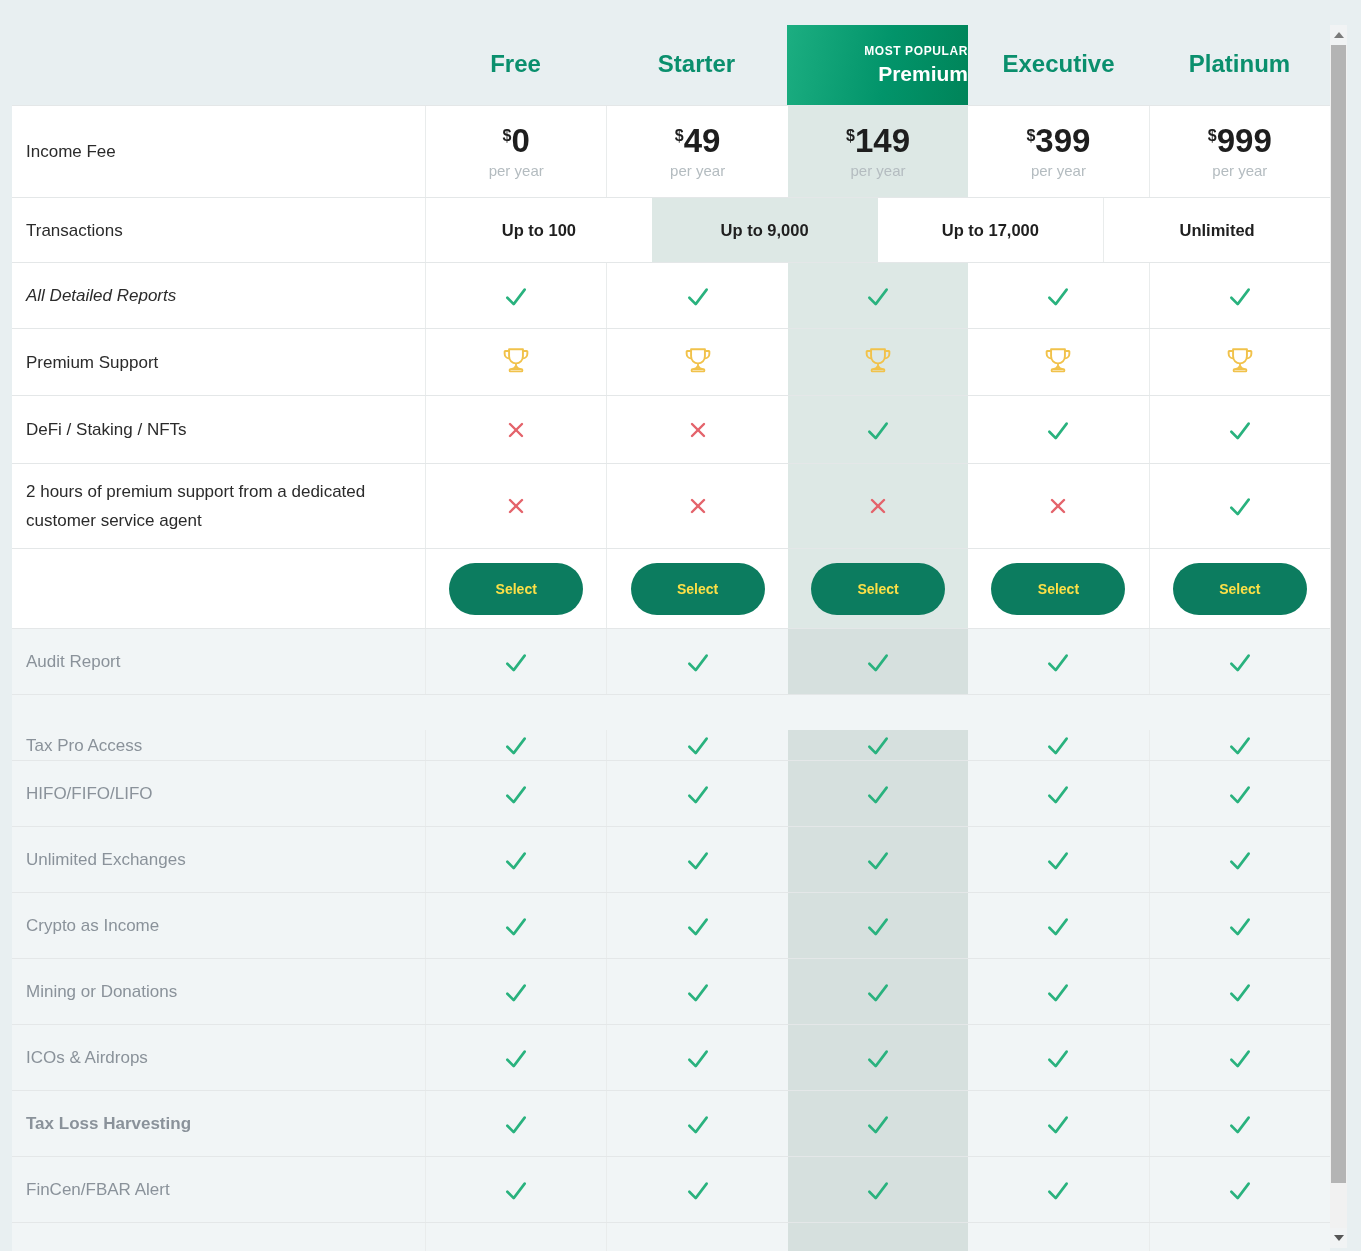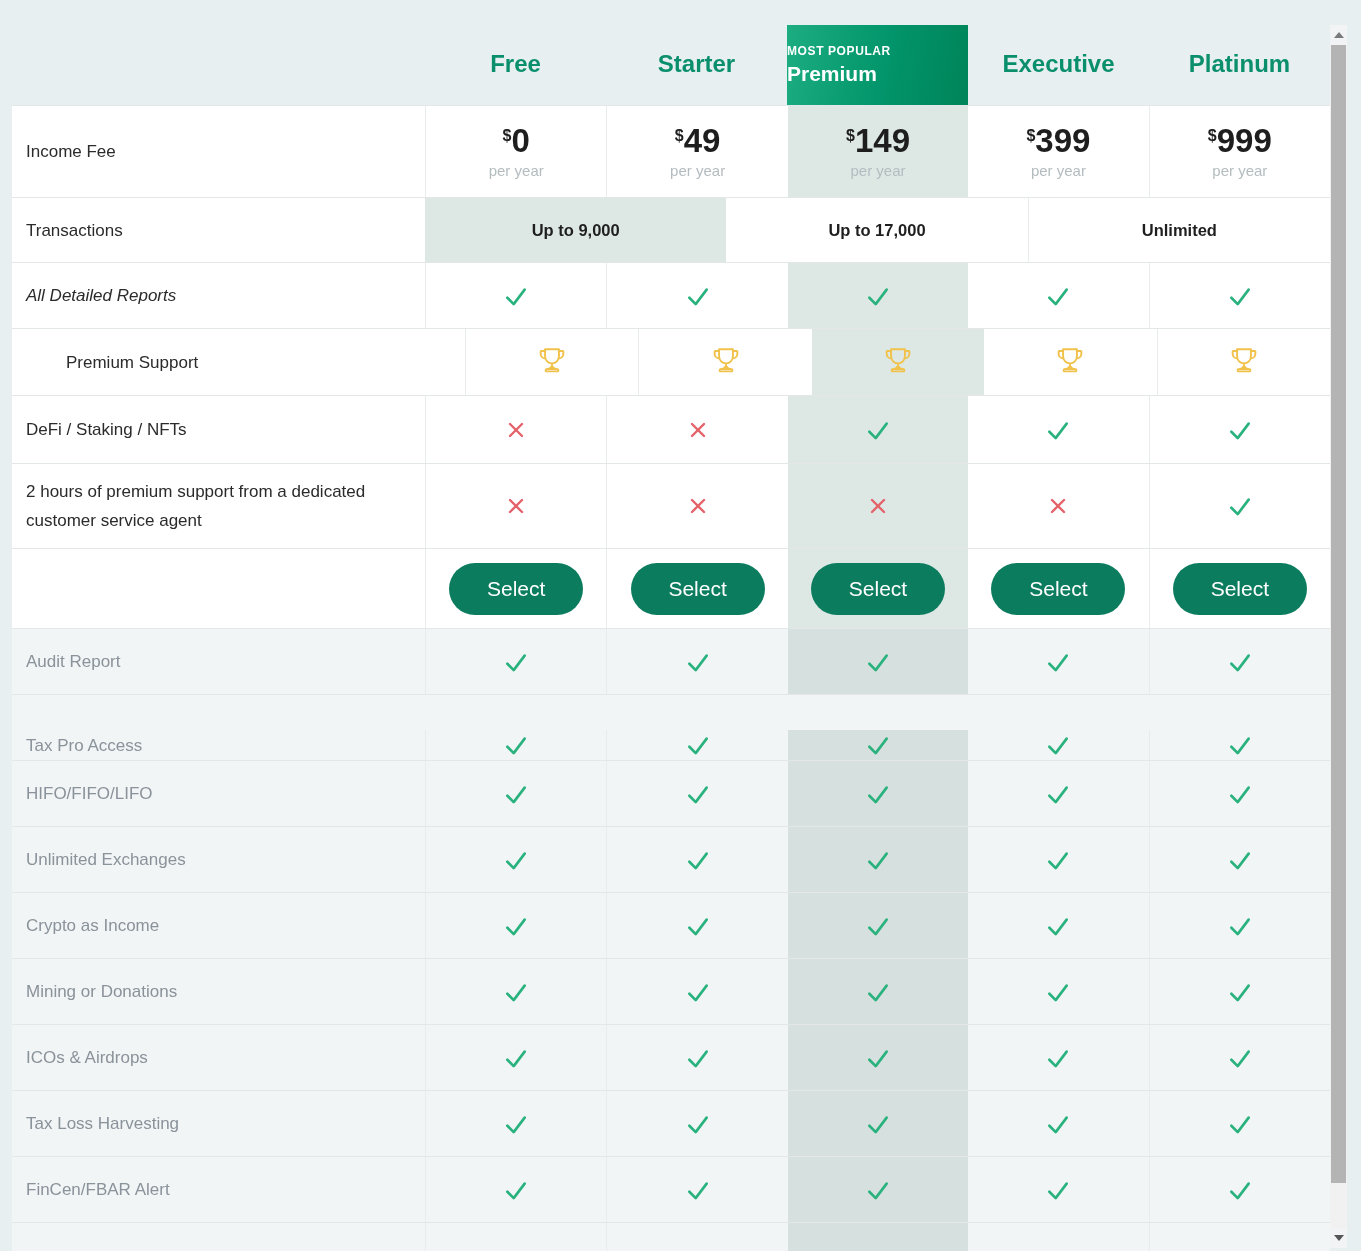--- a/index.html
+++ b/index.html
@@ -28,21 +28,21 @@
     position:relative;
   }
 
   
   .header-row { height:105px; background:transparent; }
   .header-row .cell { border-left:none; }
   .plan-title { color:#0a8f6d; font-size:24px; font-weight:bold; padding-top:22px; }
   .premium-box {
     position:absolute; left:0; top:25px; right:0; bottom:0;
     background:linear-gradient(100deg,#1cae81 0%,#02946a 55%,#008459 100%);
-    display:flex; flex-direction:column; align-items:flex-start; justify-content:center;
+    display:flex; flex-direction:column; align-items:flex-end; justify-content:center;
     gap:4px;
   }
   .premium-badge { color:#ffffff; font-size:12px; font-weight:bold; letter-spacing:.6px; }
   .premium-name  { color:#ffffff; font-size:21px; font-weight:bold; }
 
   
   .sec-white { background:#ffffff; }
   .sec-gray  { background:#f1f5f6; }
   .body-row  { border-top:1px solid #e4e7e8; }
   .sec-gray .label-cell { color:#8a929a; }
@@ -57,23 +57,23 @@
   .price-currency { font-size:16px; font-weight:bold; margin-top:3px; }
   .price-amount { font-size:33px; font-weight:bold; line-height:34px; }
   .price-per { font-size:15px; color:#b4bcc0; margin-top:4px; }
 
   .plan-value { font-size:16.5px; font-weight:600; color:#1f1f1f; }
 
   .icon { display:block; }
 
   .select-btn {
     width:134px; height:52px; border:none; border-radius:27px;
-    background:#0c7c5f; color:#ffffff;
+    background:#0c7c5f; color:#fde047;
     font-family:"Liberation Sans", sans-serif;
-    font-size:21px; font-weight:400; cursor:pointer;
+    font-size:14px; font-weight:700; cursor:pointer;
   }
 
   
   .scrollbar {
     position:absolute; left:1330px; top:25px; width:17px; height:1223px;
     background:#f1f1f1;
   }
   .scroll-btn {
     position:absolute; left:0; width:17px; height:20px; background:#f1f3f4;
     display:flex; align-items:center; justify-content:center; cursor:pointer;
@@ -147,20 +147,23 @@
           <div class="cell">
             <div class="price-line">
               <span class="price-currency">$</span>
               <span class="price-amount">999</span>
             </div>
             <div class="price-per">per year</div>
           </div>
         </div>
         <div class="row body-row sec-white" style="height: 65px;">
           <div class="label-cell">Transactions</div>
+          <div class="cell">
+            <div class="plan-value">Up to 100</div>
+          </div>
           <div class="cell prem">
             <div class="plan-value">Up to 9,000</div>
           </div>
           <div class="cell">
             <div class="plan-value">Up to 17,000</div>
           </div>
           <div class="cell">
             <div class="plan-value">Unlimited</div>
           </div>
         </div>
@@ -185,21 +188,21 @@
             <svg class="icon" viewBox="0 0 26 26" width="30" height="30">
               <polyline points="5.5,14.5 11,20 20.5,7.5" fill="none" stroke="#29b27e" stroke-width="2.3" stroke-linecap="round" stroke-linejoin="round"></polyline>
             </svg>
           </div>
           <div class="cell">
             <svg class="icon" viewBox="0 0 26 26" width="30" height="30">
               <polyline points="5.5,14.5 11,20 20.5,7.5" fill="none" stroke="#29b27e" stroke-width="2.3" stroke-linecap="round" stroke-linejoin="round"></polyline>
             </svg>
           </div>
         </div>
-        <div class="row body-row sec-white" style="height: 67px; padding-left: 40px;">
+        <div class="row body-row sec-white" style="height: 67px;">
           <div class="label-cell">Premium Support</div>
           <div class="cell">
             <svg class="icon" viewBox="0 0 26 26" width="36" height="36">
               <path d="M8 3.8 h10 v5 c0 3 -2.2 5.2 -5 5.2 s-5 -2.2 -5 -5.2 z" fill="none" stroke="#f1c24b" stroke-width="1.4" stroke-linejoin="round"></path>
               <path d="M8 5 H5.2 a0.4 0.4 0 0 0 -0.4 0.4 V7 a3.4 3.4 0 0 0 3.2 3.4" fill="none" stroke="#f1c24b" stroke-width="1.4" stroke-linejoin="round"></path>
               <path d="M18 5 h2.8 a0.4 0.4 0 0 1 0.4 0.4 V7 a3.4 3.4 0 0 1 -3.2 3.4" fill="none" stroke="#f1c24b" stroke-width="1.4" stroke-linejoin="round"></path>
               <path d="M13 14 v1.6 c-0.6 1.6 -1.8 2.3 -3.2 2.6 h6.4 c-1.4 -0.3 -2.6 -1 -3.2 -2.6" fill="none" stroke="#f1c24b" stroke-width="1.3" stroke-linejoin="round"></path>
               <rect x="8.4" y="18.2" width="9.2" height="1.6" rx="0.5" fill="none" stroke="#f1c24b" stroke-width="1.3"></rect>
             </svg>
           </div>
@@ -509,21 +512,21 @@
             <svg class="icon" viewBox="0 0 26 26" width="30" height="30">
               <polyline points="5.5,14.5 11,20 20.5,7.5" fill="none" stroke="#29b27e" stroke-width="2.3" stroke-linecap="round" stroke-linejoin="round"></polyline>
             </svg>
           </div>
           <div class="cell">
             <svg class="icon" viewBox="0 0 26 26" width="30" height="30">
               <polyline points="5.5,14.5 11,20 20.5,7.5" fill="none" stroke="#29b27e" stroke-width="2.3" stroke-linecap="round" stroke-linejoin="round"></polyline>
             </svg>
           </div>
         </div>
-        <div class="row body-row sec-gray" style="height: 66px;">
+        <div class="row body-row sec-gray" style="height: 66px; font-weight: bold;">
           <div class="label-cell">Tax Loss Harvesting</div>
           <div class="cell">
             <svg class="icon" viewBox="0 0 26 26" width="30" height="30">
               <polyline points="5.5,14.5 11,20 20.5,7.5" fill="none" stroke="#29b27e" stroke-width="2.3" stroke-linecap="round" stroke-linejoin="round"></polyline>
             </svg>
           </div>
           <div class="cell">
             <svg class="icon" viewBox="0 0 26 26" width="30" height="30">
               <polyline points="5.5,14.5 11,20 20.5,7.5" fill="none" stroke="#29b27e" stroke-width="2.3" stroke-linecap="round" stroke-linejoin="round"></polyline>
             </svg>

